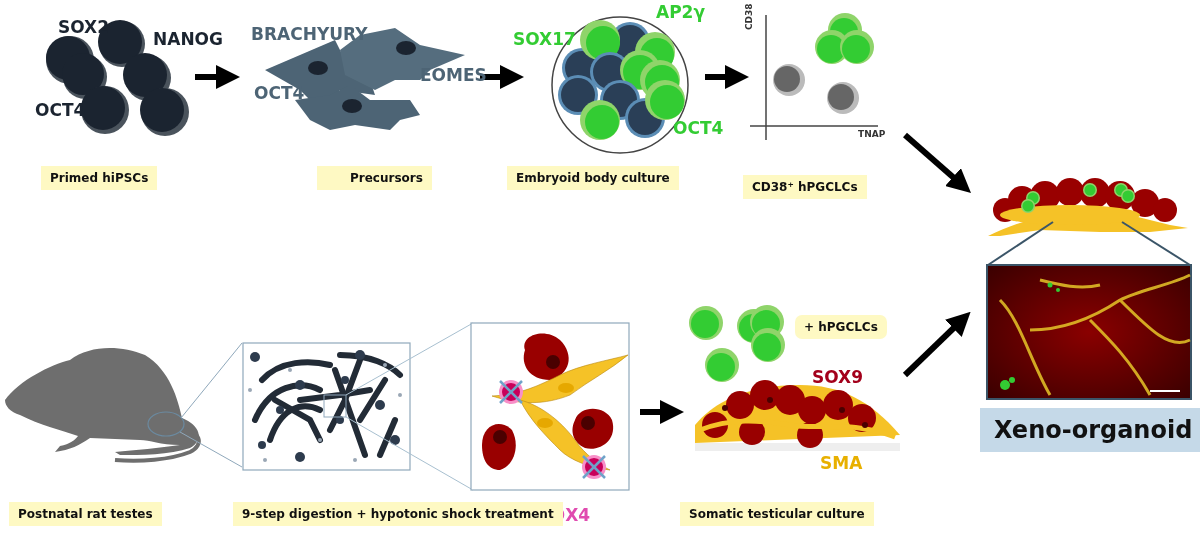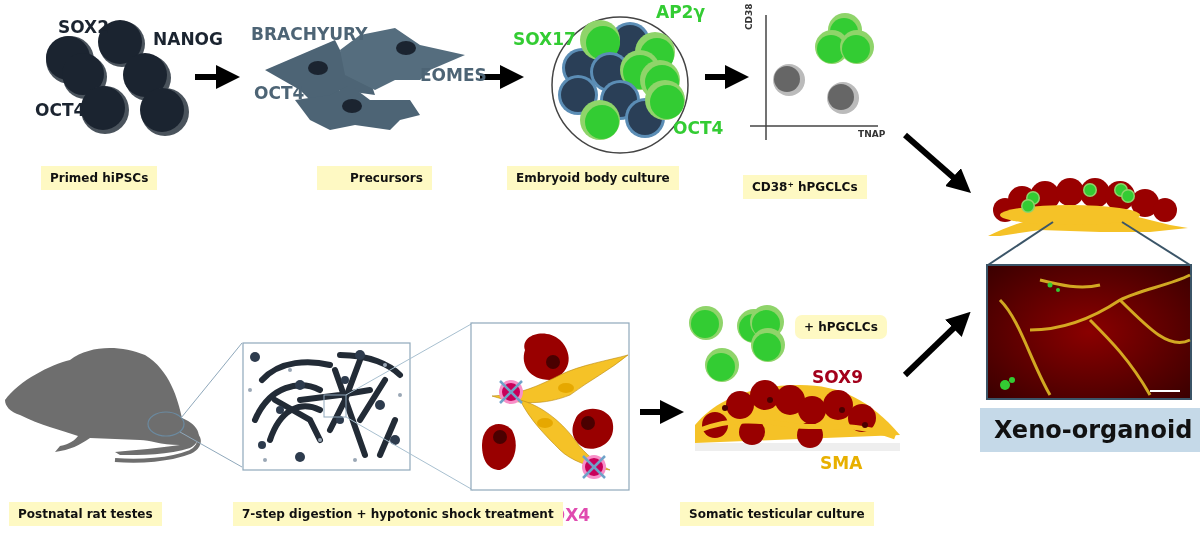--- a/index.html
+++ b/index.html
@@ -250,17 +250,17 @@
 <span class="mk" style="left:537px;top:465px;color:#e04bb0;margin-top:40px;">DDX4</span>
 <span class="mk" style="left:812px;top:367px;color:#a3001b;">SOX9</span>
 <span class="mk" style="left:820px;top:453px;color:#e8b000;">SMA</span>
 
 <div class="lbl" style="left:41px;top:166px;">Primed hiPSCs</div>
 <div class="lbl" style="left:317px;top:166px;padding-left:33px;">Precursors</div>
 <div class="lbl" style="left:507px;top:166px;">Embryoid body culture</div>
 <div class="lbl" style="left:743px;top:175px;text-align:center;">CD38⁺ hPGCLCs</div>
 
 <div class="lbl" style="left:9px;top:502px;text-align:center;">Postnatal rat testes</div>
-<div class="lbl" style="left:233px;top:502px;">7-step digestion + hypotonic shock treatment</div>
+<div class="lbl" style="left:233px;top:502px;">9-step digestion + hypotonic shock treatment</div>
 <div class="lbl" style="left:680px;top:502px;">Somatic testicular culture</div>
 <div class="lbl" style="left:795px;top:315px;border-radius:7px;">+ hPGCLCs</div>
 
 <div class="lbl big" style="left:980px;top:408px;">Xeno-organoid</div>
 
 </body></html>

